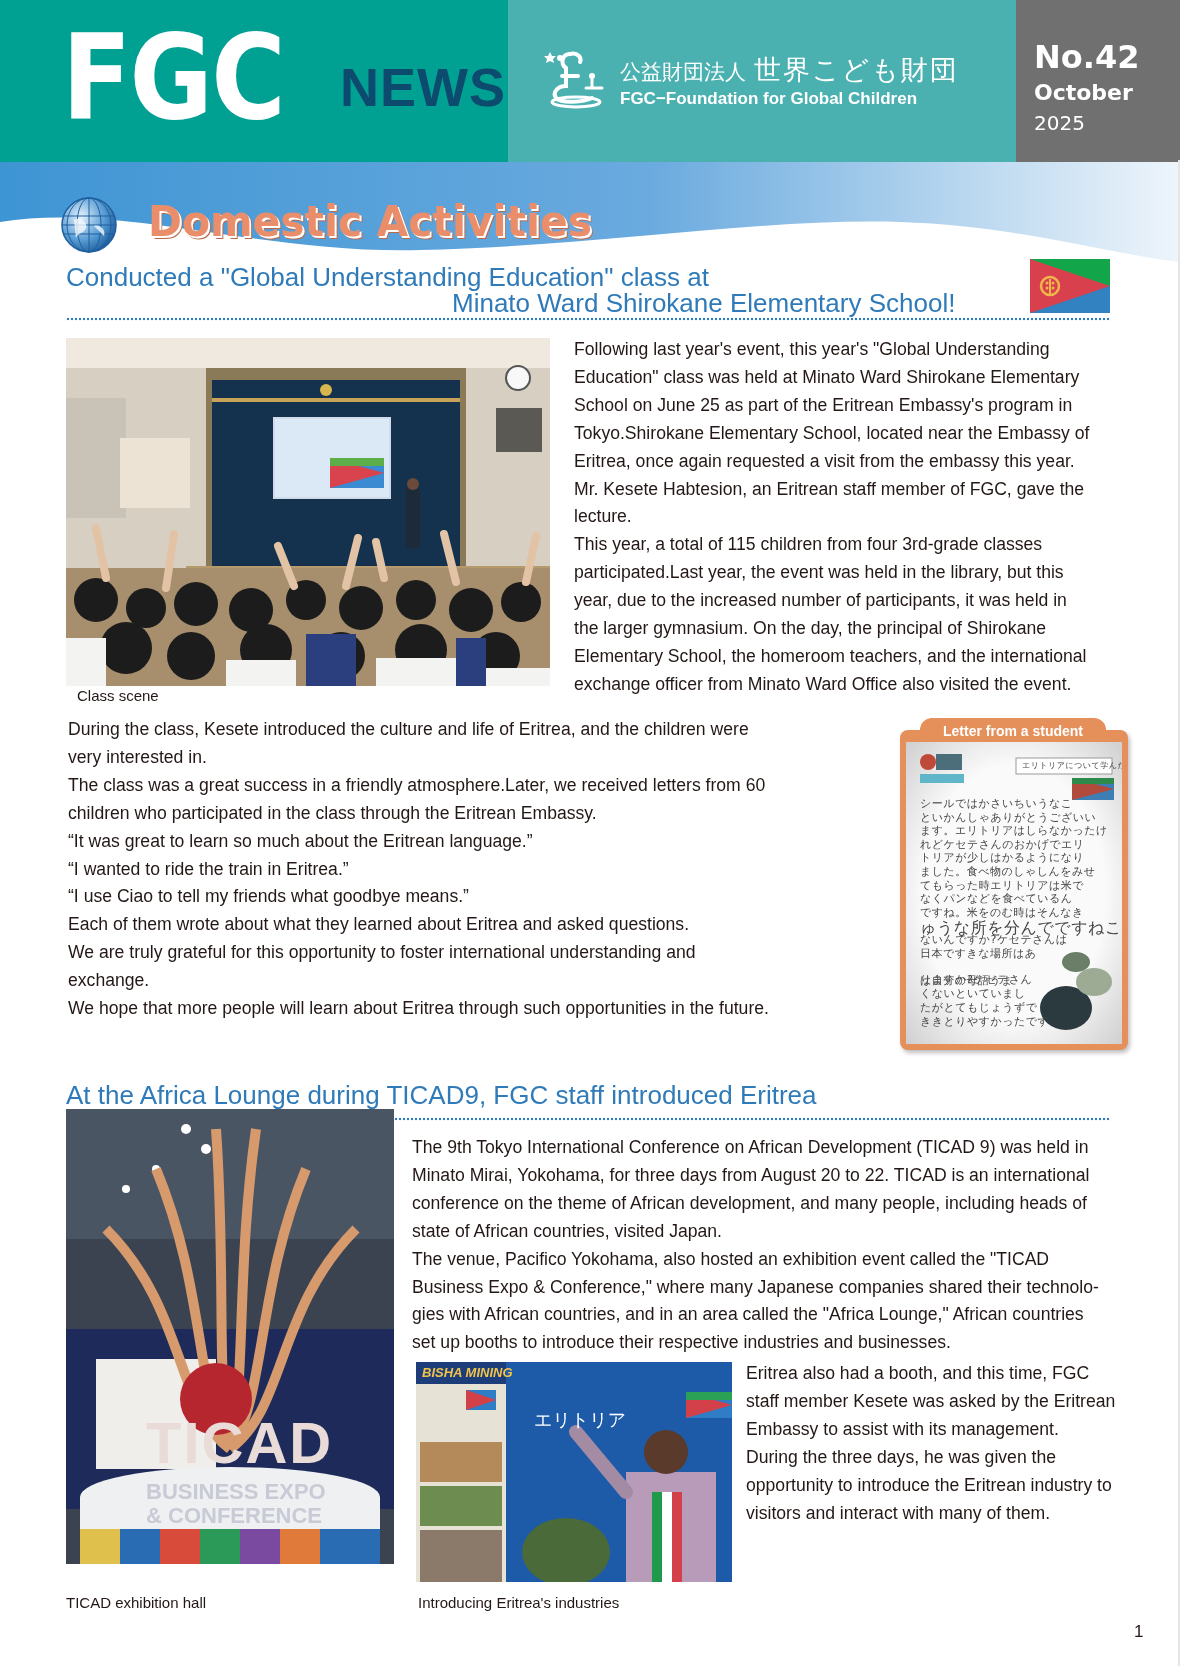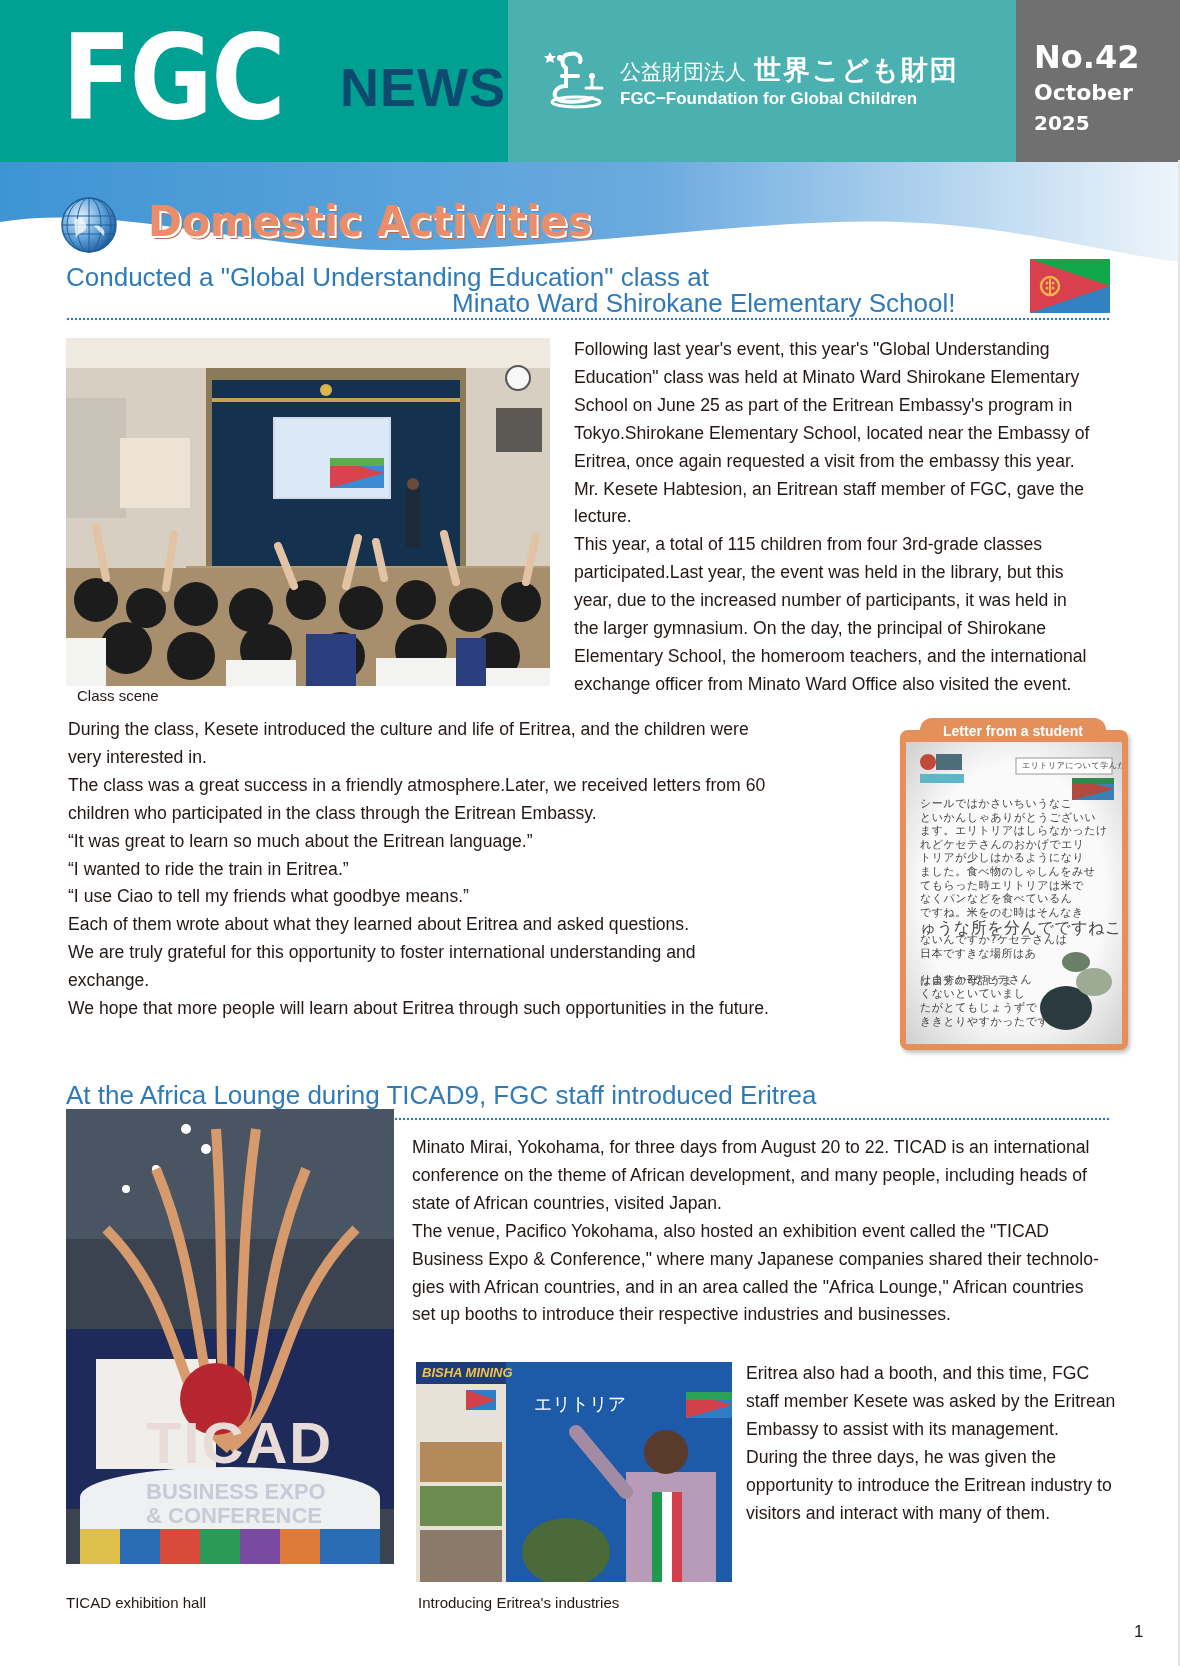--- a/index.html
+++ b/index.html
@@ -9,25 +9,25 @@
   
   .header { position: absolute; top: 0; left: 0; width: 1180px; height: 168px; }
   .hdr-left { position: absolute; left: 0; top: 0; width: 508px; height: 162px; background: #00a093; }
   .hdr-mid { position: absolute; left: 508px; top: 0; width: 508px; height: 162px; background: #4ab1b0; }
   .hdr-right { position: absolute; left: 1016px; top: 0; width: 164px; height: 162px; background: #717071; }
   .fgc-logo { position: absolute; left: 62px; top: 18px; font-family: "DejaVu Sans", sans-serif; font-weight: bold; font-size: 118px; color: #fff; letter-spacing: -2px; line-height: 1; transform: scaleX(0.86); transform-origin: left top; }
   .news-word { position: absolute; left: 340px; top: 56px; font-family: Liberation Sans, sans-serif; font-weight: bold; font-size: 54px; color: #0c4a6e; letter-spacing: 1px; }
   .org-logo { position: absolute; left: 540px; top: 46px; width: 66px; height: 66px; }
   .org-jp { position: absolute; left: 620px; top: 52px; color: #fff; font-size: 25px; font-family: "DejaVu Sans", sans-serif; white-space: nowrap; }
   .org-jp .jp-small { font-size: 21px; }
-  .org-jp .jp-big { font-weight: bold; font-size: 27px; letter-spacing: 2px; text-align: center; }
+  .org-jp .jp-big { font-weight: normal; font-size: 27px; letter-spacing: 2px; text-align: center; }
   .org-en { position: absolute; left: 620px; top: 89px; color: #fff; font-size: 17px; font-weight: bold; font-family: "Liberation Sans", sans-serif; white-space: nowrap; }
   .issue-no { position: absolute; left: 1034px; top: 38px; color: #fff; font-family: "DejaVu Sans", sans-serif; font-weight: bold; font-size: 32px; }
   .issue-month { position: absolute; left: 1034px; top: 80px; color: #fff; font-family: "DejaVu Sans", sans-serif; font-weight: bold; font-size: 22px; }
-  .issue-year { position: absolute; left: 1034px; top: 111px; color: #fff; font-family: "DejaVu Sans", sans-serif; font-weight: bold; font-size: 20px; }
+  .issue-year { position: absolute; left: 1034px; top: 111px; color: #fff; font-family: "DejaVu Sans", sans-serif; font-weight: normal; font-size: 20px; }
 
   
   .banner { position: absolute; left: 0; top: 162px; width: 1180px; height: 100px; }
   .globe { position: absolute; left: 60px; top: 196px; width: 58px; height: 58px; }
   .section-title { position: absolute; left: 148px; top: 196px; font-family: "DejaVu Sans", sans-serif; font-weight: bold; font-size: 43px; color: #e98d6a; text-shadow: 2px 2px 0 #ffffff, 3px 3px 0 #b86a4c; letter-spacing: 0px; transform: scaleX(0.95); transform-origin: left top; white-space: nowrap; }
 
   
   .headline { position: absolute; color: #2f7ab8; font-family: "Liberation Sans", sans-serif; font-size: 26px; white-space: nowrap; }
   .dots { position: absolute; height: 4px; background-image: radial-gradient(circle, #2f7ab8 1.3px, transparent 1.6px); background-size: 4px 4px; background-repeat: repeat-x; }
   .flag { position: absolute; left: 1030px; top: 259px; width: 80px; height: 54px; }
@@ -285,20 +285,21 @@
       <rect x="254" y="420" width="60" height="35" fill="#2a6cb3"></rect>
     </g>
   </svg>
   <div style="position:absolute; left:80px; top:300px; font-size:58px; font-weight:bold; color:#e9dcd8; letter-spacing:2px;">TICAD</div>
   <div style="position:absolute; left:80px; top:370px; font-size:22px; font-weight:bold; color:#c8cad6;">BUSINESS EXPO</div>
   <div style="position:absolute; left:80px; top:394px; font-size:22px; font-weight:bold; color:#c8cad6;">&amp; CONFERENCE</div>
 </div>
 <div class="caption" style="left:66px; top:1594px;">TICAD exhibition hall</div>
 
 <div class="body-text" style="left:412px; top:1134px;" id="a2-upper">
+    <p>The 9th Tokyo International Conference on African Development (TICAD 9) was held in</p>
     <p>Minato Mirai, Yokohama, for three days from August 20 to 22. TICAD is an international</p>
     <p>conference on the theme of African development, and many people, including heads of</p>
     <p>state of African countries, visited Japan.</p>
     <p>The venue, Pacifico Yokohama, also hosted an exhibition event called the "TICAD</p>
     <p>Business Expo &amp; Conference," where many Japanese companies shared their technolo-</p>
     <p>gies with African countries, and in an area called the "Africa Lounge," African countries</p>
     <p>set up booths to introduce their respective industries and businesses.</p>
   </div>
 
 <div class="photo" style="left:416px; top:1362px; width:316px; height:220px;">
@@ -316,21 +317,21 @@
     <rect x="270" y="30" width="46" height="8" fill="#2aa155"></rect>
     <ellipse cx="150" cy="190" rx="44" ry="34" fill="#4a6a3a"></ellipse>
     <rect x="210" y="110" width="90" height="122" fill="#b89bb8"></rect>
     <circle cx="250" cy="90" r="22" fill="#5a3a2a"></circle>
     <path d="M210 130 L160 70" stroke="#a48ba4" stroke-width="14" stroke-linecap="round"></path>
     <rect x="236" y="130" width="10" height="100" fill="#1e9a4a"></rect>
     <rect x="246" y="130" width="10" height="100" fill="#ffffff"></rect>
     <rect x="256" y="130" width="10" height="100" fill="#d3404a"></rect>
   </svg>
   <div style="position:absolute; left:6px; top:3px; font-size:13px; font-weight:bold; font-style:italic; color:#f2c34a;">BISHA MINING</div>
-  <div style="position:absolute; left:118px; top:30px; font-size:18px; color:#ffffff; font-family:Liberation Serif, serif;">エリトリア</div>
+  <div style="position:absolute; left:118px; top:46px; font-size:18px; color:#ffffff; font-family:Liberation Serif, serif;">エリトリア</div>
 </div>
 <div class="caption" style="left:418px; top:1594px;">Introducing Eritrea's industries</div>
 
 <div class="body-text" style="left:746px; top:1360px;" id="a2-side">
     <p>Eritrea also had a booth, and this time, FGC</p>
     <p>staff member Kesete was asked by the Eritrean</p>
     <p>Embassy to assist with its management.</p>
     <p>During the three days, he was given the</p>
     <p>opportunity to introduce the Eritrean industry to</p>
     <p>visitors and interact with many of them.</p>

